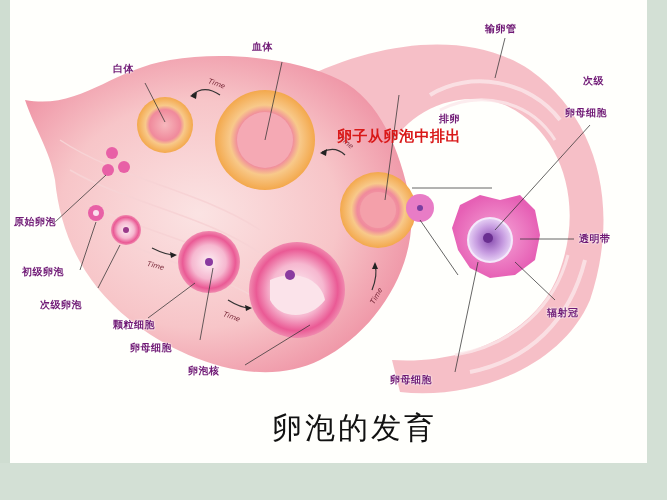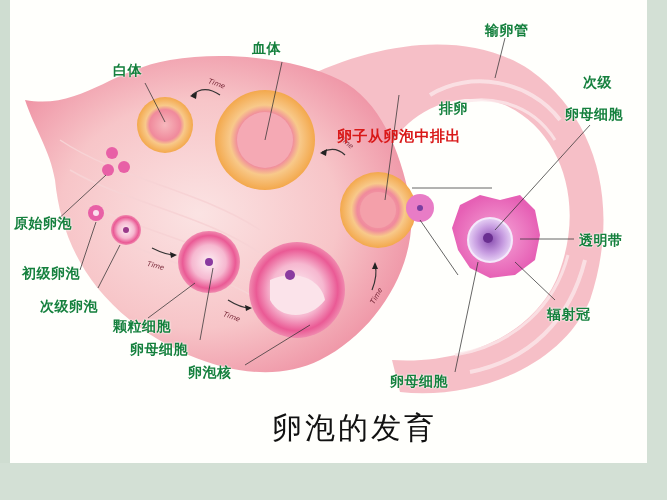--- a/index.html
+++ b/index.html
@@ -13,22 +13,22 @@
   .frame-right { position: absolute; right: 0; top: 0; width: 20px; height: 500px; background: #d3e0d5; }
   .frame-bottom { position: absolute; left: 0; bottom: 0; width: 667px; height: 37px; background: #d3e0d5; }
   .panel {
     position: absolute; left: 10px; top: 0; width: 637px; height: 463px;
     background: #fffffc;
     overflow: hidden;
   }
   svg.art { position: absolute; left: 0; top: 0; }
   .label {
     position: absolute;
-    color: #15803d;
-    font-size: 14px;
+    color: #701a75;
+    font-size: 10px;
     font-weight: bold;
     white-space: nowrap;
     letter-spacing: 0.5px;
     text-shadow: 0 0 2px #fff, 0 0 2px #fff;
   }
   .label.red {
     color: #d91818;
     font-size: 15px;
     text-shadow: none;
     font-weight: bold;
@@ -167,21 +167,21 @@
   <span class="time-tag" style="left:327px;top:138px;transform:rotate(40deg);">Time</span>
   <span class="time-tag" style="left:137px;top:262px;transform:rotate(15deg);">Time</span>
   <span class="time-tag" style="left:213px;top:313px;transform:rotate(20deg);">Time</span>
   <span class="time-tag" style="left:358px;top:292px;transform:rotate(-60deg);">Time</span>
 
   <span class="label" style="left:103px;top:62px;">白体</span>
   <span class="label" style="left:242px;top:40px;">血体</span>
   <span class="label" style="left:475px;top:22px;">输卵管</span>
   <span class="label" style="left:573px;top:74px;">次级</span>
   <span class="label" style="left:555px;top:106px;">卵母细胞</span>
-  <span class="label" style="left:393px;top:100px;padding-left:36px;">排卵</span>
+  <span class="label" style="left:393px;top:112px;padding-left:36px;">排卵</span>
   <span class="label red" style="left:327px;top:127px;">卵子从卵泡中排出</span>
   <span class="label" style="left:4px;top:215px;">原始卵泡</span>
   <span class="label" style="left:12px;top:265px;">初级卵泡</span>
   <span class="label" style="left:30px;top:298px;">次级卵泡</span>
   <span class="label" style="left:67px;top:318px;padding-left:36px;">颗粒细胞</span>
   <span class="label" style="left:120px;top:341px;">卵母细胞</span>
   <span class="label" style="left:178px;top:364px;">卵泡核</span>
   <span class="label" style="left:380px;top:373px;">卵母细胞</span>
   <span class="label" style="left:569px;top:232px;">透明带</span>
   <span class="label" style="left:537px;top:306px;text-align:center;">辐射冠</span>

